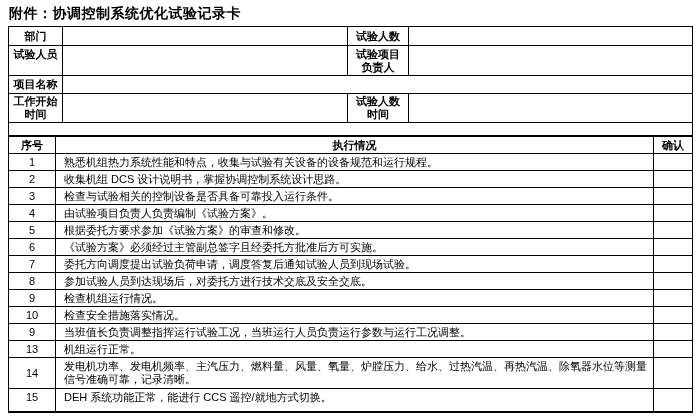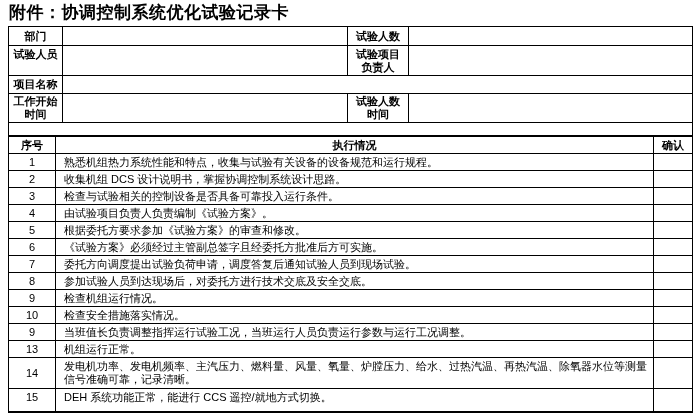--- a/index.html
+++ b/index.html
@@ -4,21 +4,21 @@
 <style>
   html,body{margin:0;padding:0;background:#ffffff;}
   body{
     width:700px;height:420px;overflow:hidden;
     font-family:"Liberation Sans","DejaVu Sans",sans-serif;
     color:#000;
     -webkit-font-smoothing:antialiased;
   }
   .page{padding:0 0 0 8px;width:684px;}
   .doc-title{
-    font-size:17px;font-weight:bold;
+    font-size:14px;font-weight:bold;
     padding:6px 0 0 1px;height:20px;line-height:14px;
     letter-spacing:0.5px;
   }
   table{border-collapse:collapse;table-layout:fixed;width:684px;}
   td,th{
     border:1px solid #000;
     font-size:11px;line-height:13px;
     padding:1px 2px;overflow:hidden;
     vertical-align:middle;
   }

